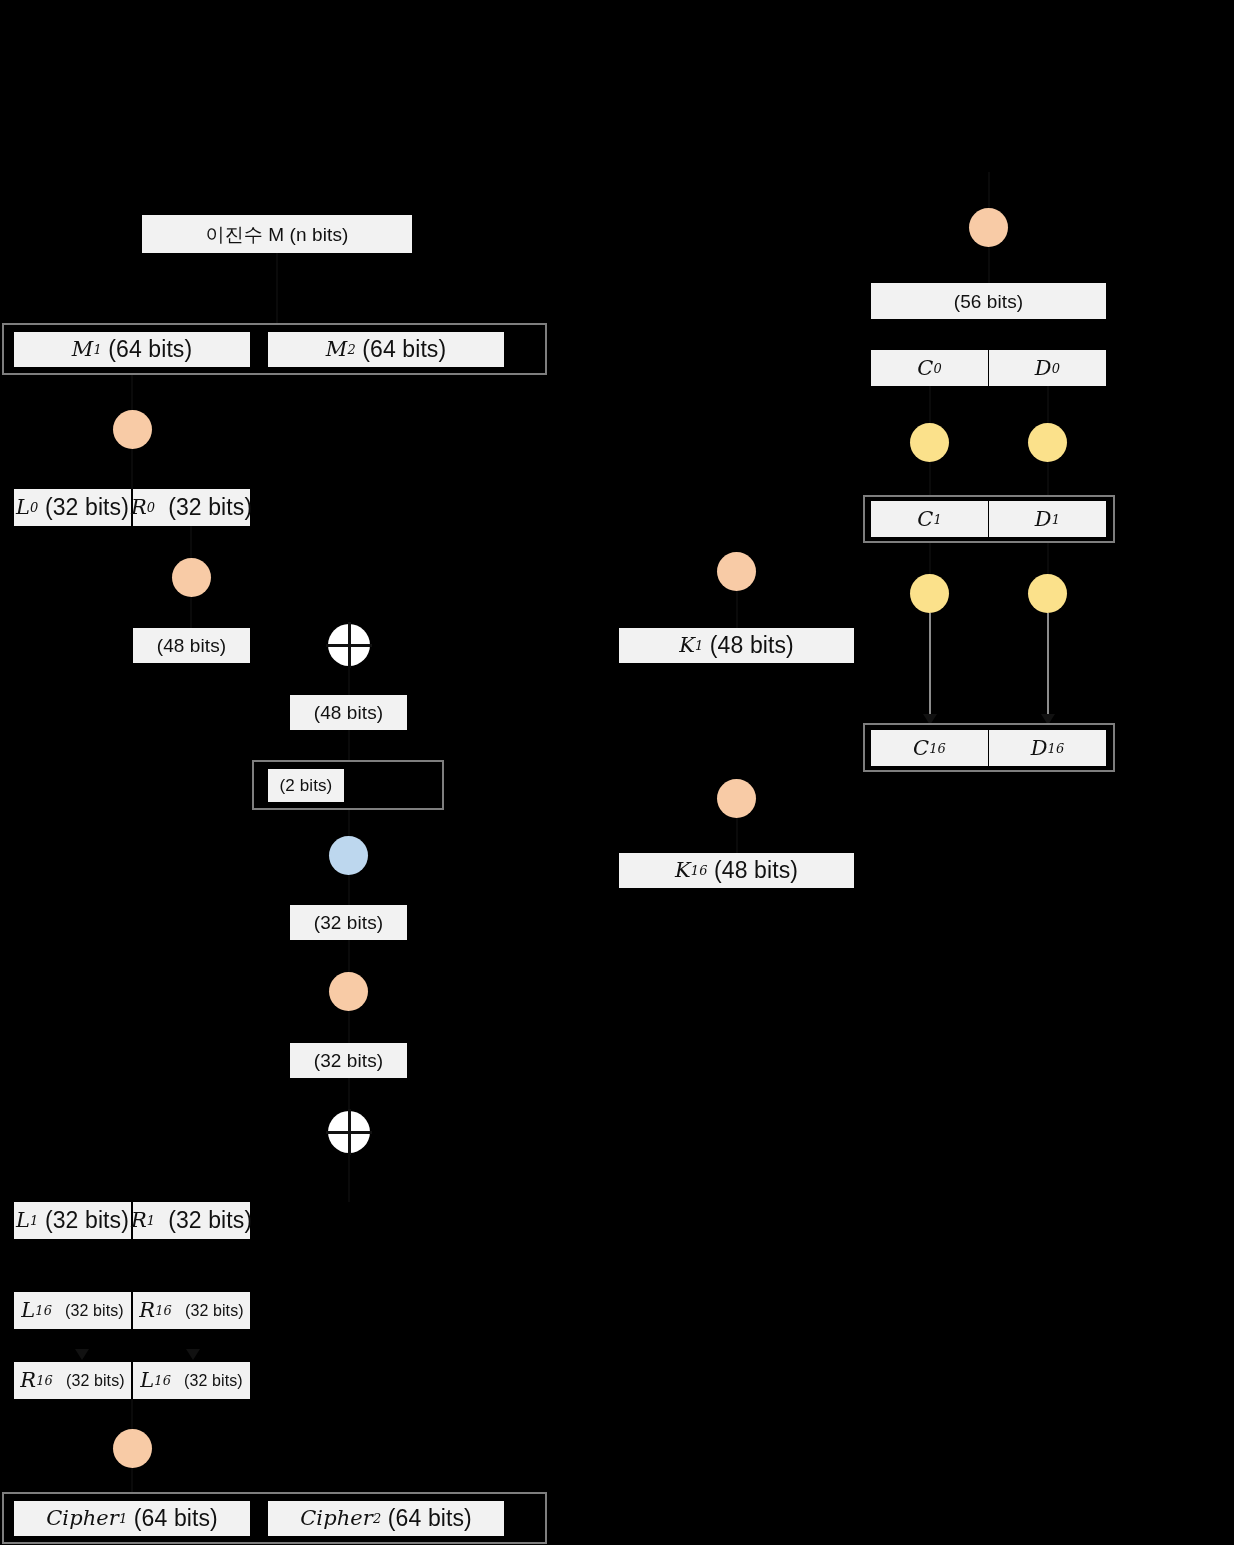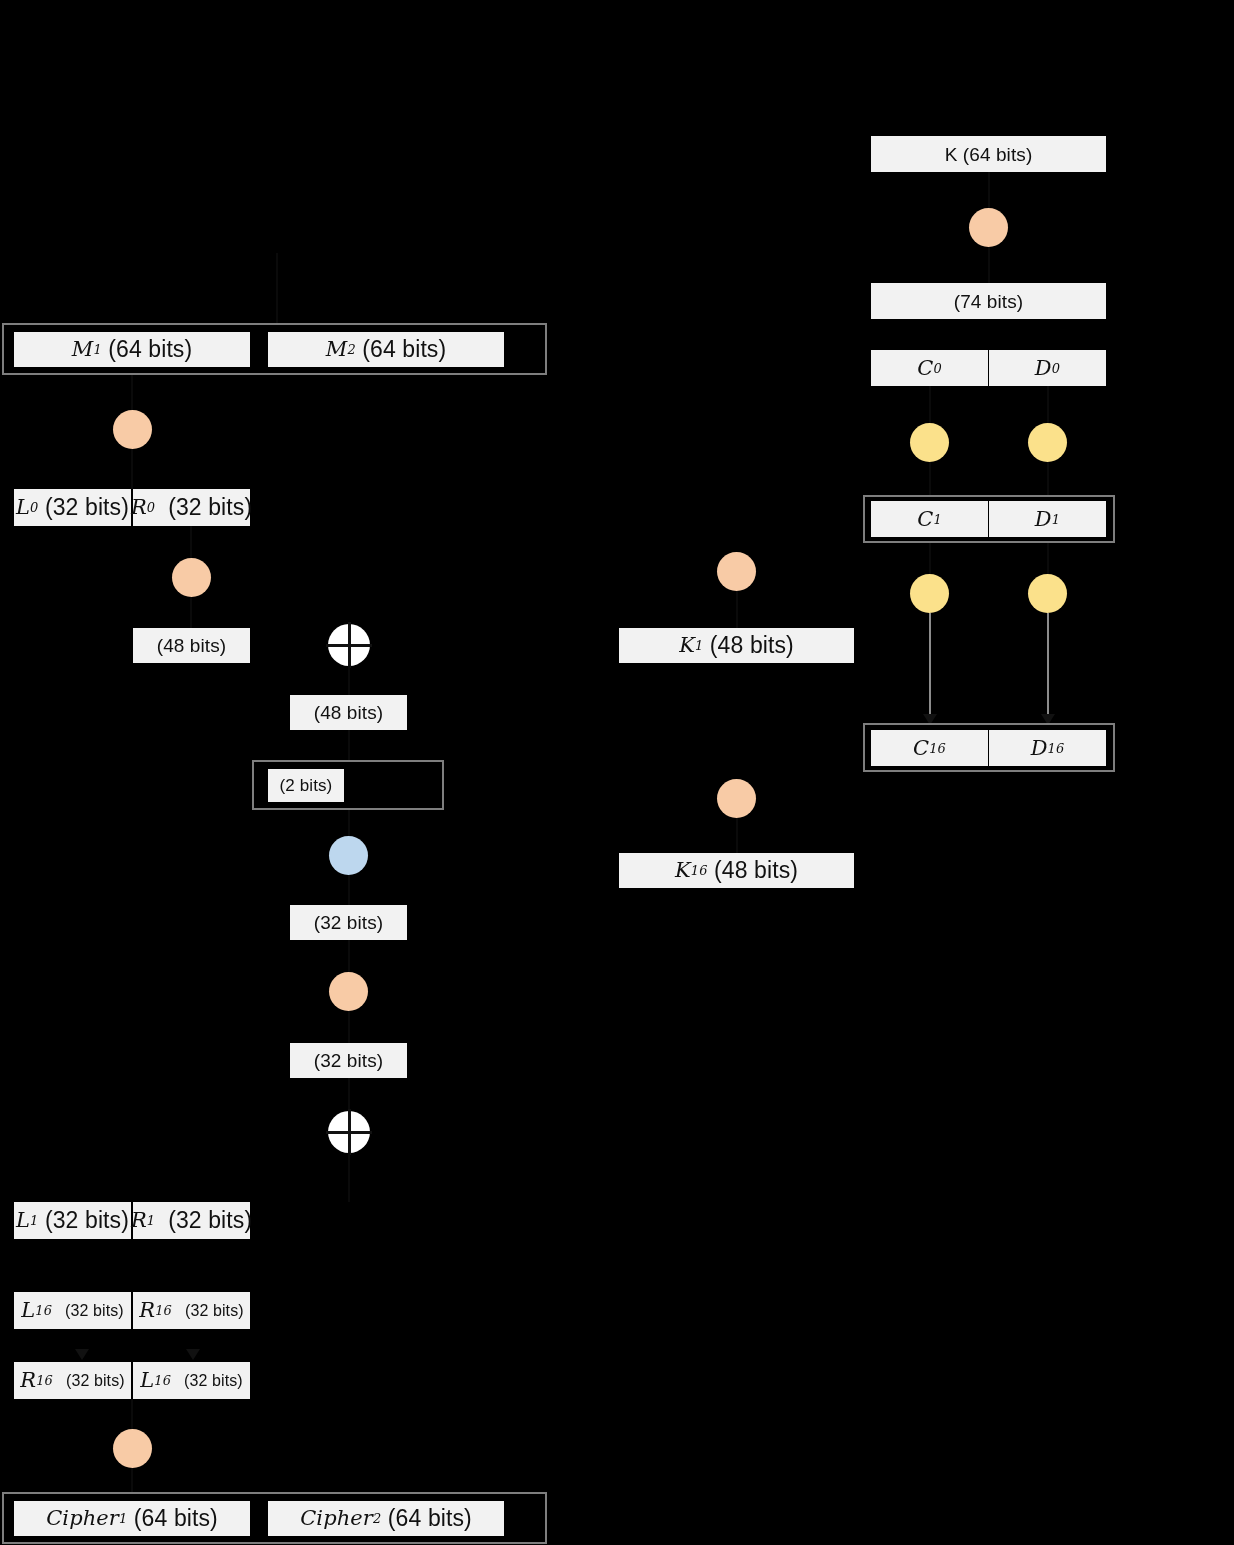--- a/index.html
+++ b/index.html
@@ -97,20 +97,23 @@
   .sub { font-size: 13px; vertical-align: -0.28em; font-style: italic;
          font-family: "DejaVu Serif", serif; }
   .plain { font-family: "Liberation Sans", sans-serif; font-style: normal;
            font-size: 23px; }
 </style>
 </head>
 <body>
 
 <div id="canvas">
 
+  <div class="box" style="left:142px; top:215px; width:270px; height:38px;">
+    <span>이진수 M (n bits)</span>
+  </div>
 
   <div class="vline dark" style="left:276px; top:253px; height:70px;"></div>
 
   <div class="frame" style="left:2px; top:323px; width:545px; height:52px;"></div>
   <div class="box" style="left:14px; top:332px; width:236px; height:35px;">
     <span class="mv">M</span>
       <span class="sub">1</span>
       <span class="plain">&nbsp;</span>
       <span class="plain">(64 bits)</span>
   </div>
@@ -250,30 +253,27 @@
 
   <div class="circle" style="left:717px; top:779px; width:39px; height:39px; background:#F8CBA6;"></div>
   <div class="vline dark" style="left:736px; top:818px; height:35px;"></div>
   <div class="box" style="left:619px; top:853px; width:235px; height:35px;">
     <span class="mv">K</span>
       <span class="sub">16</span>
       <span class="plain">&nbsp;</span>
       <span class="plain">(48 bits)</span>
   </div>
 
-  <div class="box" style="left:871px; top:136px; width:235px; height:36px;">
-    <span>K (64 bits)</span>
-  </div>
 
   <div class="vline dark" style="left:988px; top:172px; height:36px;"></div>
   <div class="circle" style="left:969px; top:208px; width:39px; height:39px; background:#F8CBA6;"></div>
   <div class="vline dark" style="left:988px; top:247px; height:36px;"></div>
 
   <div class="box" style="left:871px; top:283px; width:235px; height:36px;">
-    <span>(74 bits)</span>
+    <span>(56 bits)</span>
   </div>
 
   <div class="box" style="left:871px; top:350px; width:117px; height:36px;">
     <span class="mv">C</span>
       <span class="sub">0</span>
   </div>
   <div class="box" style="left:989px; top:350px; width:117px; height:36px;">
     <span class="mv">D</span>
       <span class="sub">0</span>
   </div>

